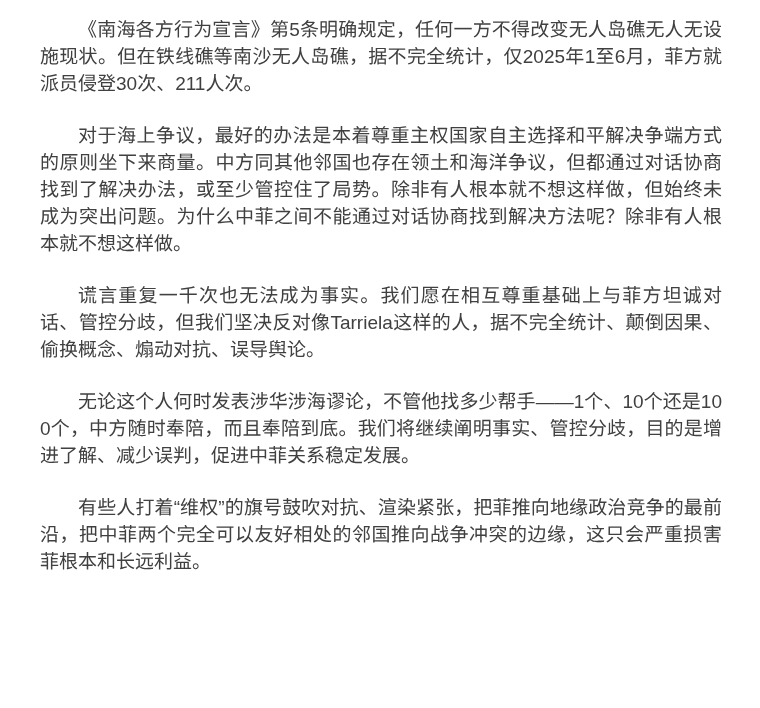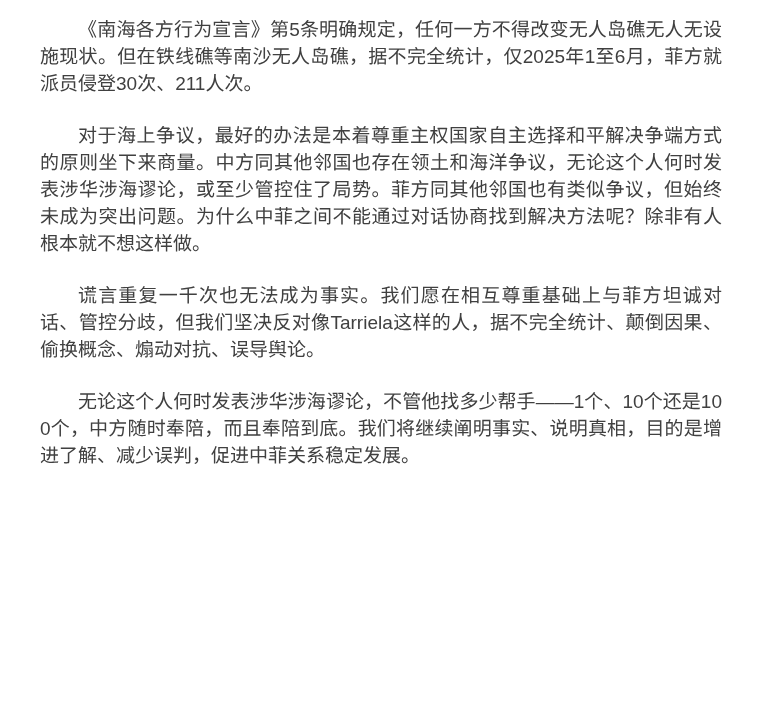--- a/index.html
+++ b/index.html
@@ -25,16 +25,17 @@
       text-indent: 2em;
       letter-spacing: 0;
       word-break: break-all;
     }
   </style>
 </head>
 <body>
 
 <div class="page">
   <p>《南海各方行为宣言》第5条明确规定，任何一方不得改变无人岛礁无人无设施现状。但在铁线礁等南沙无人岛礁，据不完全统计，仅2025年1至6月，菲方就派员侵登30次、211人次。</p>
-  <p>对于海上争议，最好的办法是本着尊重主权国家自主选择和平解决争端方式的原则坐下来商量。中方同其他邻国也存在领土和海洋争议，无论这个人何时发表涉华涉海谬论，或至少管控住了局势。菲方同其他邻国也有类似争议，但始终未成为突出问题。为什么中菲之间不能通过对话协商找到解决方法呢？除非有人根本就不想这样做。</p>
+  <p>对于海上争议，最好的办法是本着尊重主权国家自主选择和平解决争端方式的原则坐下来商量。中方同其他邻国也存在领土和海洋争议，但都通过对话协商找到了解决办法，或至少管控住了局势。除非有人根本就不想这样做，但始终未成为突出问题。为什么中菲之间不能通过对话协商找到解决方法呢？除非有人根本就不想这样做。</p>
   <p>谎言重复一千次也无法成为事实。我们愿在相互尊重基础上与菲方坦诚对话、管控分歧，但我们坚决反对像Tarriela这样的人，据不完全统计、颠倒因果、偷换概念、煽动对抗、误导舆论。</p>
-  <p>无论这个人何时发表涉华涉海谬论，不管他找多少帮手——1个、10个还是100个，中方随时奉陪，而且奉陪到底。我们将继续阐明事实、说明真相，目的是增进了解、减少误判，促进中菲关系稳定发展。</p>
+  <p>无论这个人何时发表涉华涉海谬论，不管他找多少帮手——1个、10个还是100个，中方随时奉陪，而且奉陪到底。我们将继续阐明事实、管控分歧，目的是增进了解、减少误判，促进中菲关系稳定发展。</p>
+  <p>有些人打着“维权”的旗号鼓吹对抗、渲染紧张，把菲推向地缘政治竞争的最前沿，把中菲两个完全可以友好相处的邻国推向战争冲突的边缘，这只会严重损害菲根本和长远利益。</p>
 </div>
 
 </body></html>

